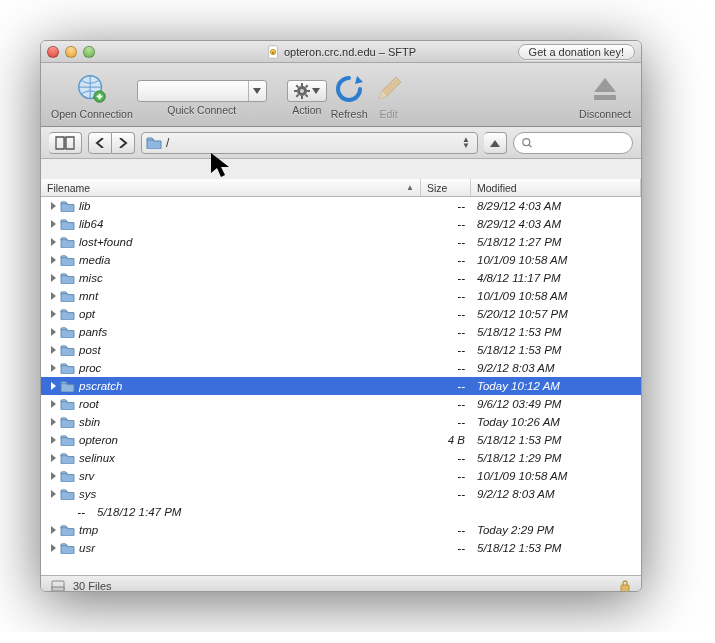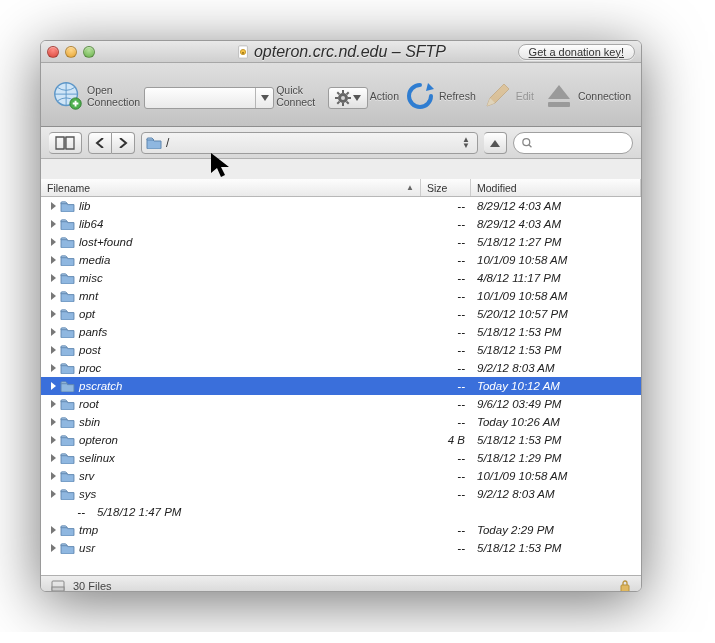--- a/index.html
+++ b/index.html
@@ -24,47 +24,46 @@
     position: relative;
     padding: 0 6px;
   }
   .traffic { display: flex; gap: 6px; }
   .tbtn { width: 12px; height: 12px; border-radius: 50%; border: 0.5px solid rgba(0,0,0,0.25); box-shadow: inset 0 1px 1px rgba(255,255,255,0.4); }
   .tbtn.red { background: radial-gradient(circle at 50% 30%, #ff8b83, #d8453a); }
   .tbtn.yellow { background: radial-gradient(circle at 50% 30%, #ffd688, #e5a330); }
   .tbtn.green { background: radial-gradient(circle at 50% 30%, #b4e09a, #68b14a); }
   .title-center {
     position: absolute; left: 0; right: 0; text-align: center;
-    font-size: 16px; color: #2e2e2e; display:flex; align-items:center; justify-content:center; gap:4px;
-    pointer-events: none; text-shadow: 0 1px 0 rgba(255,255,255,0.6); font-style: italic;
+    font-size: 11px; color: #2e2e2e; display:flex; align-items:center; justify-content:center; gap:4px;
+    pointer-events: none; text-shadow: 0 1px 0 rgba(255,255,255,0.6);
   }
   .title-icon { width: 14px; height: 14px; }
   .donation {
     margin-left: auto;
     font-size: 11px;
     background: linear-gradient(#fdfdfd,#e7e7e7);
     border: 1px solid #a8a8a8;
     border-radius: 10px;
     padding: 1px 10px;
     color: #333;
     box-shadow: 0 1px 0 rgba(255,255,255,0.6);
     z-index: 2;
-    text-decoration: underline;
   }
 
   
   .toolbar {
     height: 64px;
     background: linear-gradient(#dfdfdf, #c3c3c3);
     border-bottom: 1px solid #8e8e8e;
     display: flex; align-items: center;
     padding: 4px 10px 2px 10px;
     gap: 4px;
   }
-  .toolitem { display:flex; flex-direction:row; align-items:center; gap:2px; }
+  .toolitem { display:flex; flex-direction:column; align-items:center; gap:2px; }
   .toolitem .lbl { font-size: 10.5px; color:#4b4b4b; text-shadow: 0 1px 0 rgba(255,255,255,0.5); }
   .big-icon { width: 34px; height: 34px; display:flex; align-items:center; justify-content:center; }
 
   .combo {
     display:flex; align-items:center; height:22px;
     background: linear-gradient(#fefefe,#eaeaea);
     border:1px solid #9c9c9c; border-radius:3px;
     margin-top:4px;
   }
   .combo input { border:none; background:transparent; width:110px; padding:0 6px; font-size:11px; outline:none;}
@@ -254,21 +253,21 @@
 
     <div class="spacer"></div>
 
     <div class="toolitem">
       <div class="big-icon">
         <svg width="30" height="30" viewBox="0 0 30 30">
           <path d="M15 4 L26 18 H4 Z" fill="#9a9a9a"></path>
           <rect x="4" y="21" width="22" height="5" rx="1" fill="#9a9a9a"></rect>
         </svg>
       </div>
-      <span class="lbl">Connection</span>
+      <span class="lbl">Disconnect</span>
     </div>
   </div>
 
   <div class="navbar">
     <div class="seg">
       <div class="seg-btn single">
         <svg width="20" height="14" viewBox="0 0 20 14">
           <path d="M1 1 h8 v12 h-8 z M11 1 h8 v12 h-8 z" fill="none" stroke="#555" stroke-width="1.3"></path>
           <path d="M10 1 v12" stroke="#555"></path>
         </svg>

